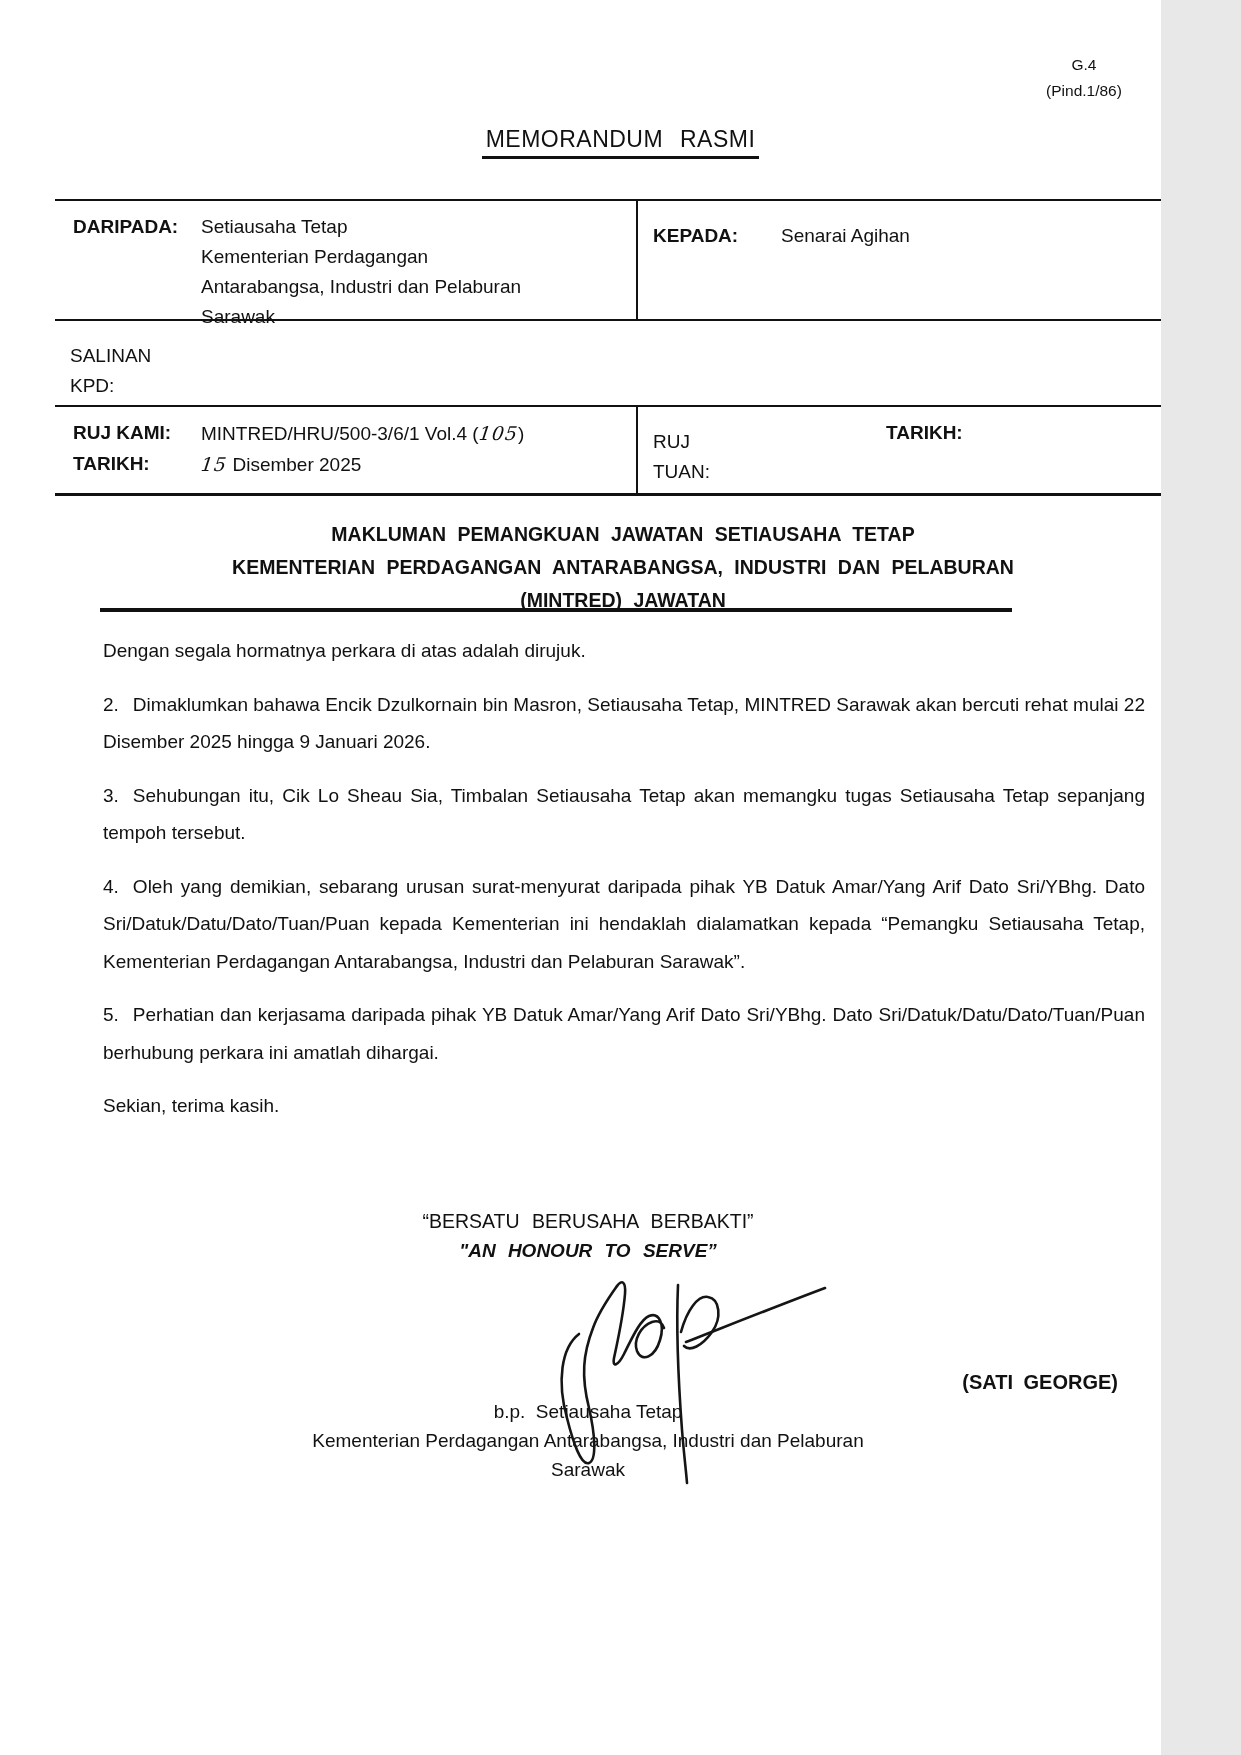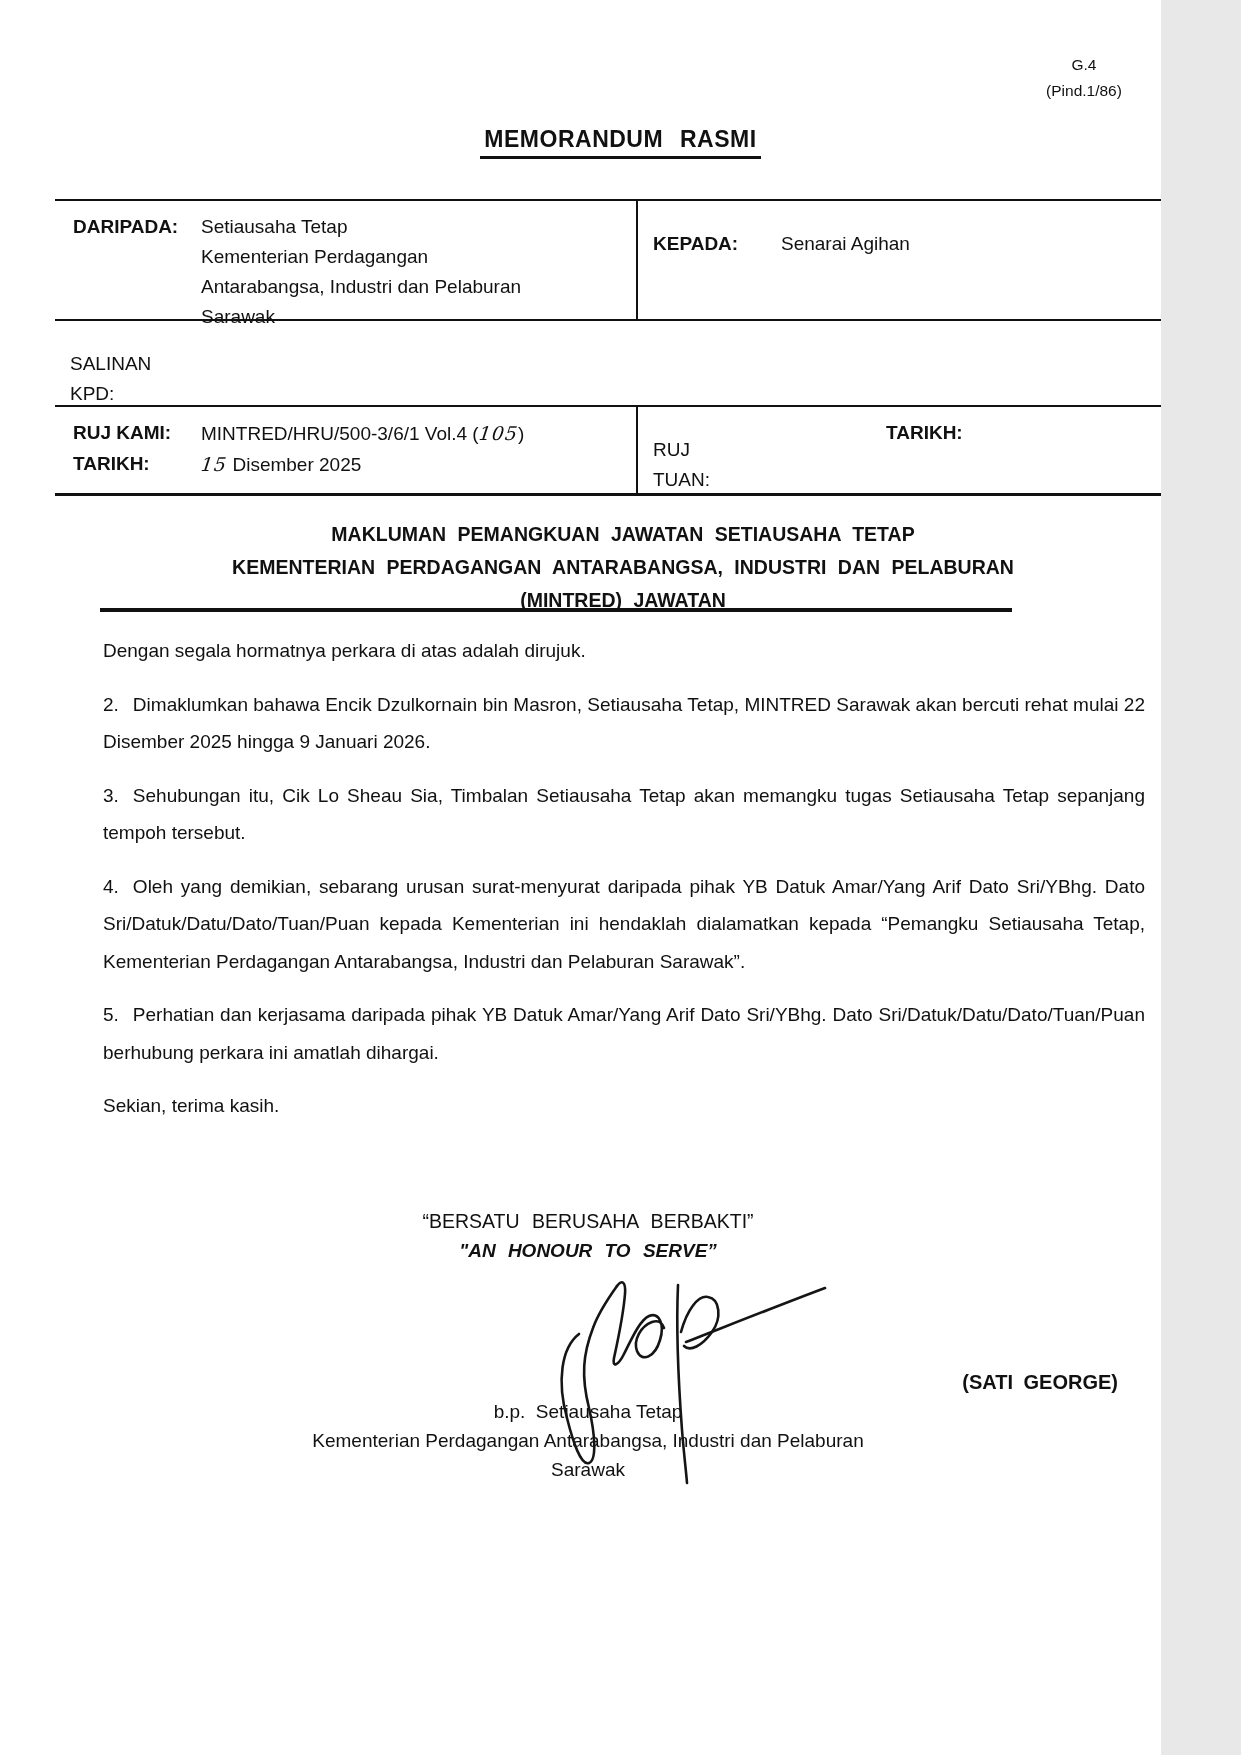--- a/index.html
+++ b/index.html
@@ -14,35 +14,35 @@
   .abs{position:absolute;}
   .b{font-weight:normal;}
   .ws-pre{white-space:pre-wrap;}
 
   
   .corner{top:52px;left:1014px;width:140px;text-align:center;
           font-size:15.5px;line-height:26px;}
 
   
   .title-wrap{top:126px;left:0;width:1241px;text-align:center;}
-  .title{display:inline-block;font-weight:bold;font-size:23px;
+  .title{display:inline-block;font-weight:normal;font-size:23px;
          letter-spacing:.5px;word-spacing:10px;
          border-bottom:3px solid #111;padding:0 4px 3px 4px;}
 
   
   .memo-table{top:199px;left:55px;width:1130px;
               border-top:2px solid #111;border-bottom:3px solid #111;
               font-size:19px;}
   .trow{display:flex;}
   .trow.r1{height:118px;border-bottom:2px solid #111;}
   .trow.r2{height:84px;border-bottom:2px solid #111;}
   .trow.r3{height:86px;}
   .cell-l{width:583px;border-right:2px solid #111;box-sizing:border-box;
           padding:11px 15px 0 18px;}
-  .cell-r{flex:1;padding:28px 0 0 15px;position:relative;}
+  .cell-r{flex:1;padding:20px 0 0 15px;position:relative;}
   .lv{display:flex;}
   .lv .lbl{width:128px;font-weight:bold;flex:0 0 auto;}
   .lv .val{flex:1;}
   .tline{line-height:30px;}
   .hand{font-family:"DejaVu Serif",serif;font-style:italic;
         display:inline-block;transform:skewX(-7deg);letter-spacing:1px;}
   .tarikh-tuan{position:absolute;left:248px;top:11px;font-weight:bold;}
 
   
   .subject{top:518px;left:103px;width:1040px;text-align:center;

